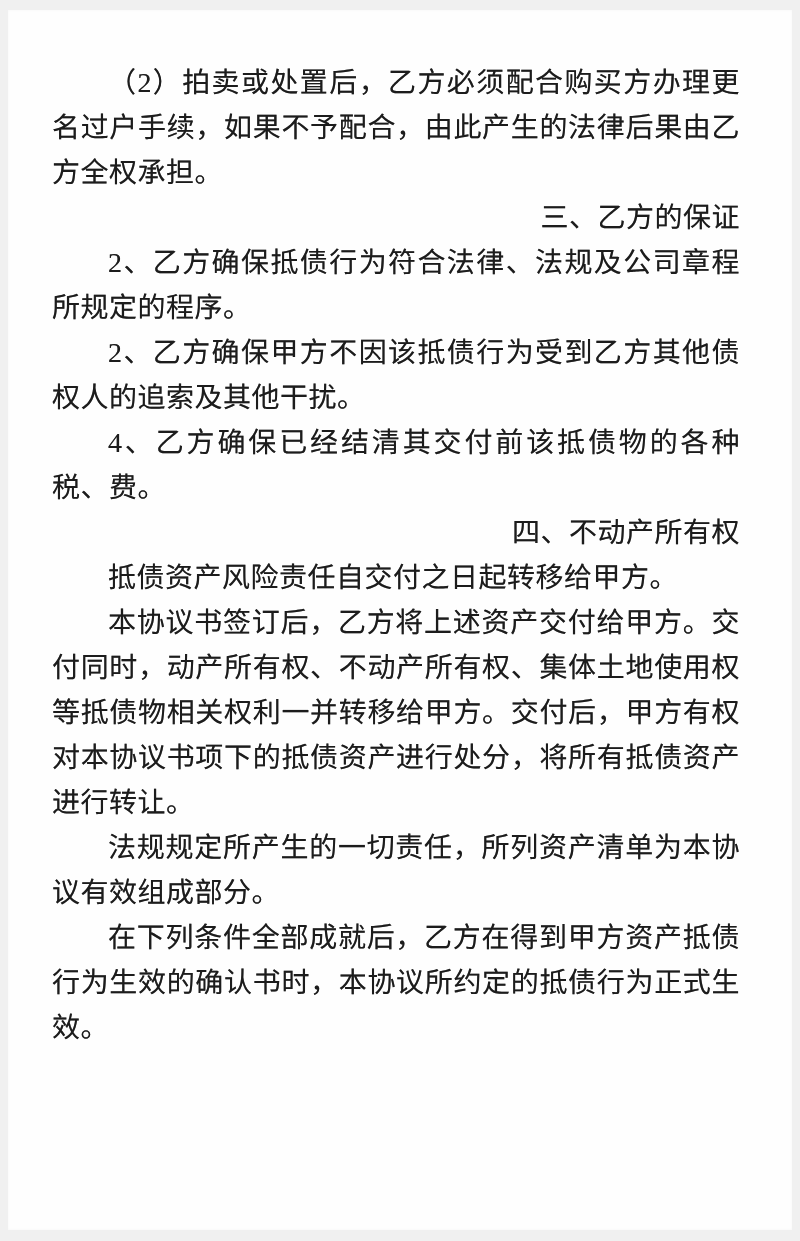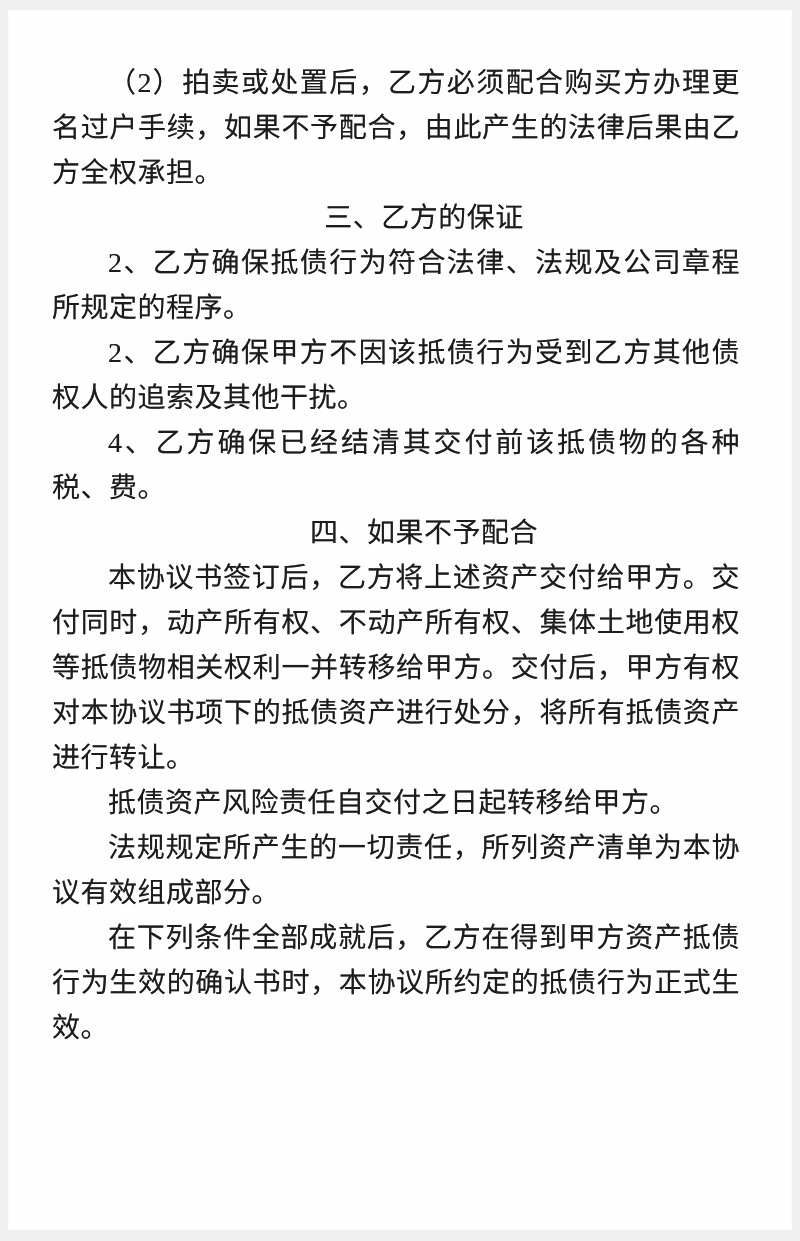--- a/index.html
+++ b/index.html
@@ -38,36 +38,36 @@
     text-align: justify;
     text-shadow: 0 0 0.6px rgba(20,20,20,0.55);
   }
 
   .doc-body p {
     margin: 0;
     text-indent: 2em;
   }
 
   .doc-body p.heading {
-    text-align: center;
+    text-align: right;
   }
 </style>
 </head>
 <body>
 
 <div class="scan-frame">
   <div class="scan-page">
     <div class="doc-body">
 
     <p>（2）拍卖或处置后，乙方必须配合购买方办理更名过户手续，如果不予配合，由此产生的法律后果由乙方全权承担。</p>
         <p class="heading">三、乙方的保证</p>
         <p>2、乙方确保抵债行为符合法律、法规及公司章程所规定的程序。</p>
         <p>2、乙方确保甲方不因该抵债行为受到乙方其他债权人的追索及其他干扰。</p>
         <p>4、乙方确保已经结清其交付前该抵债物的各种税、费。</p>
-        <p class="heading">四、如果不予配合</p>
+        <p class="heading">四、不动产所有权</p>
+        <p>抵债资产风险责任自交付之日起转移给甲方。</p>
         <p>本协议书签订后，乙方将上述资产交付给甲方。交付同时，动产所有权、不动产所有权、集体土地使用权等抵债物相关权利一并转移给甲方。交付后，甲方有权对本协议书项下的抵债资产进行处分，将所有抵债资产进行转让。</p>
-        <p>抵债资产风险责任自交付之日起转移给甲方。</p>
         <p>法规规定所产生的一切责任，所列资产清单为本协议有效组成部分。</p>
         <p>在下列条件全部成就后，乙方在得到甲方资产抵债行为生效的确认书时，本协议所约定的抵债行为正式生效。</p>
       </div>
 
   </div>
 </div>
 
 </body></html>

